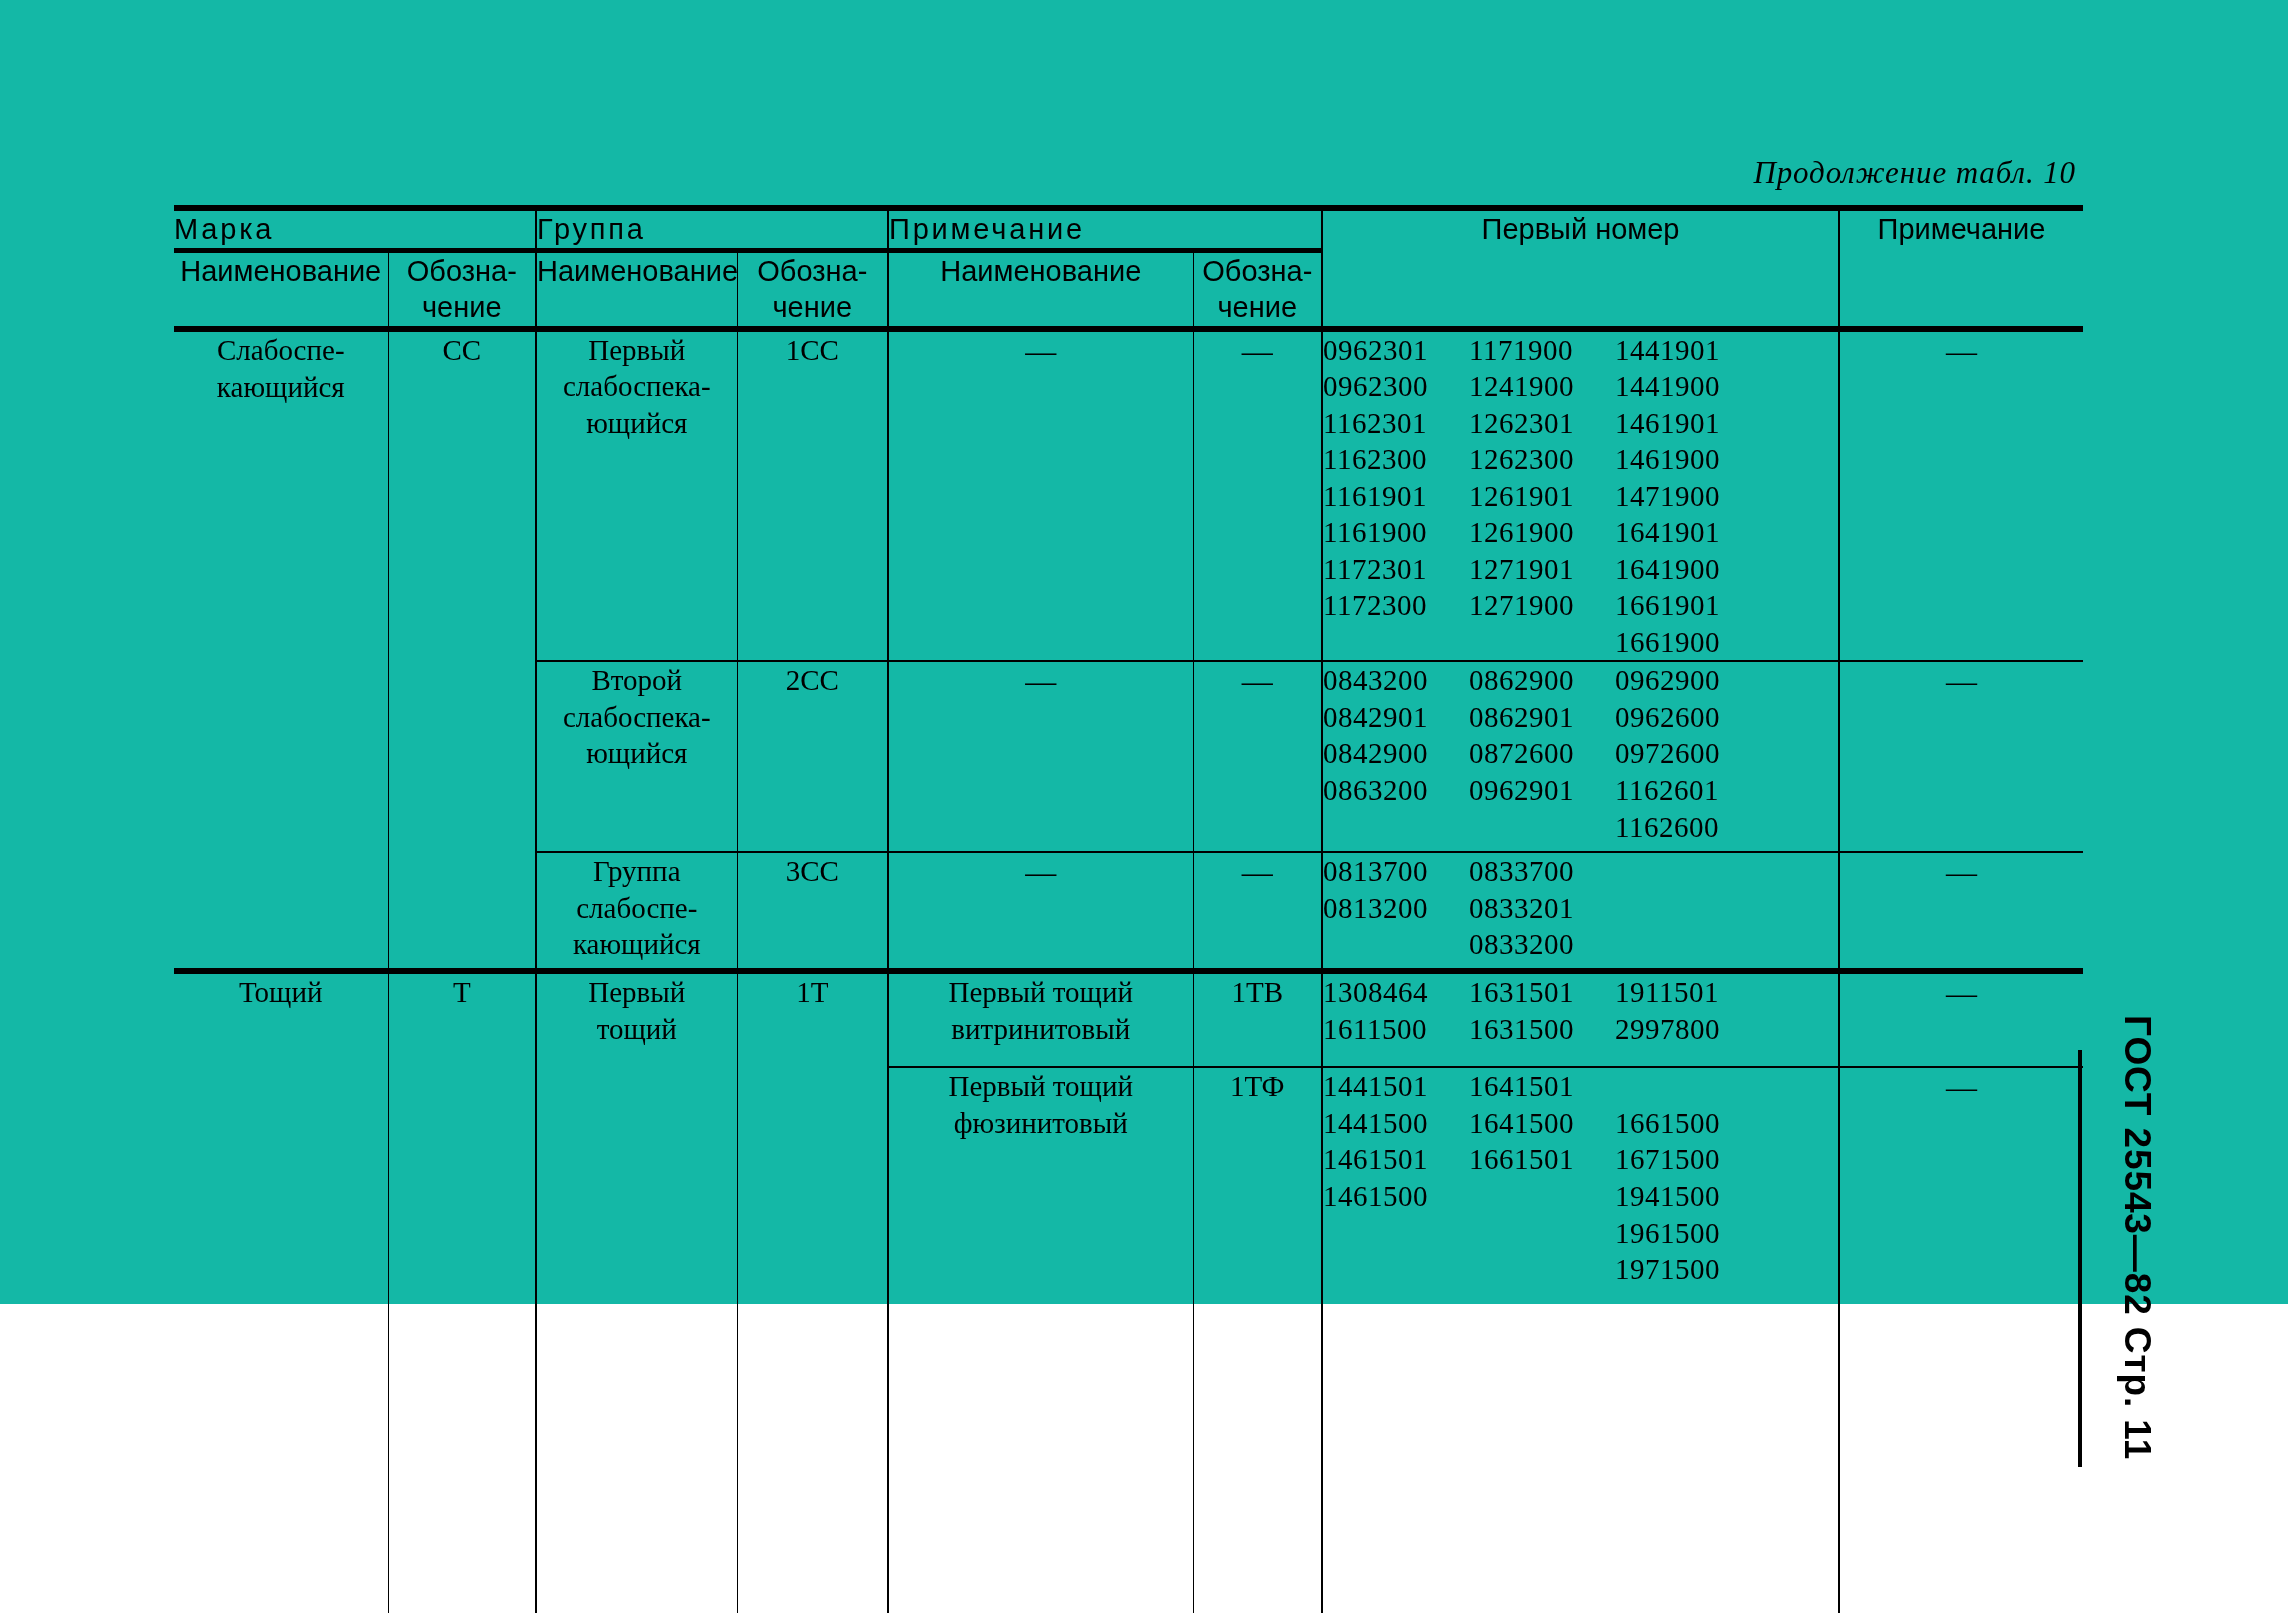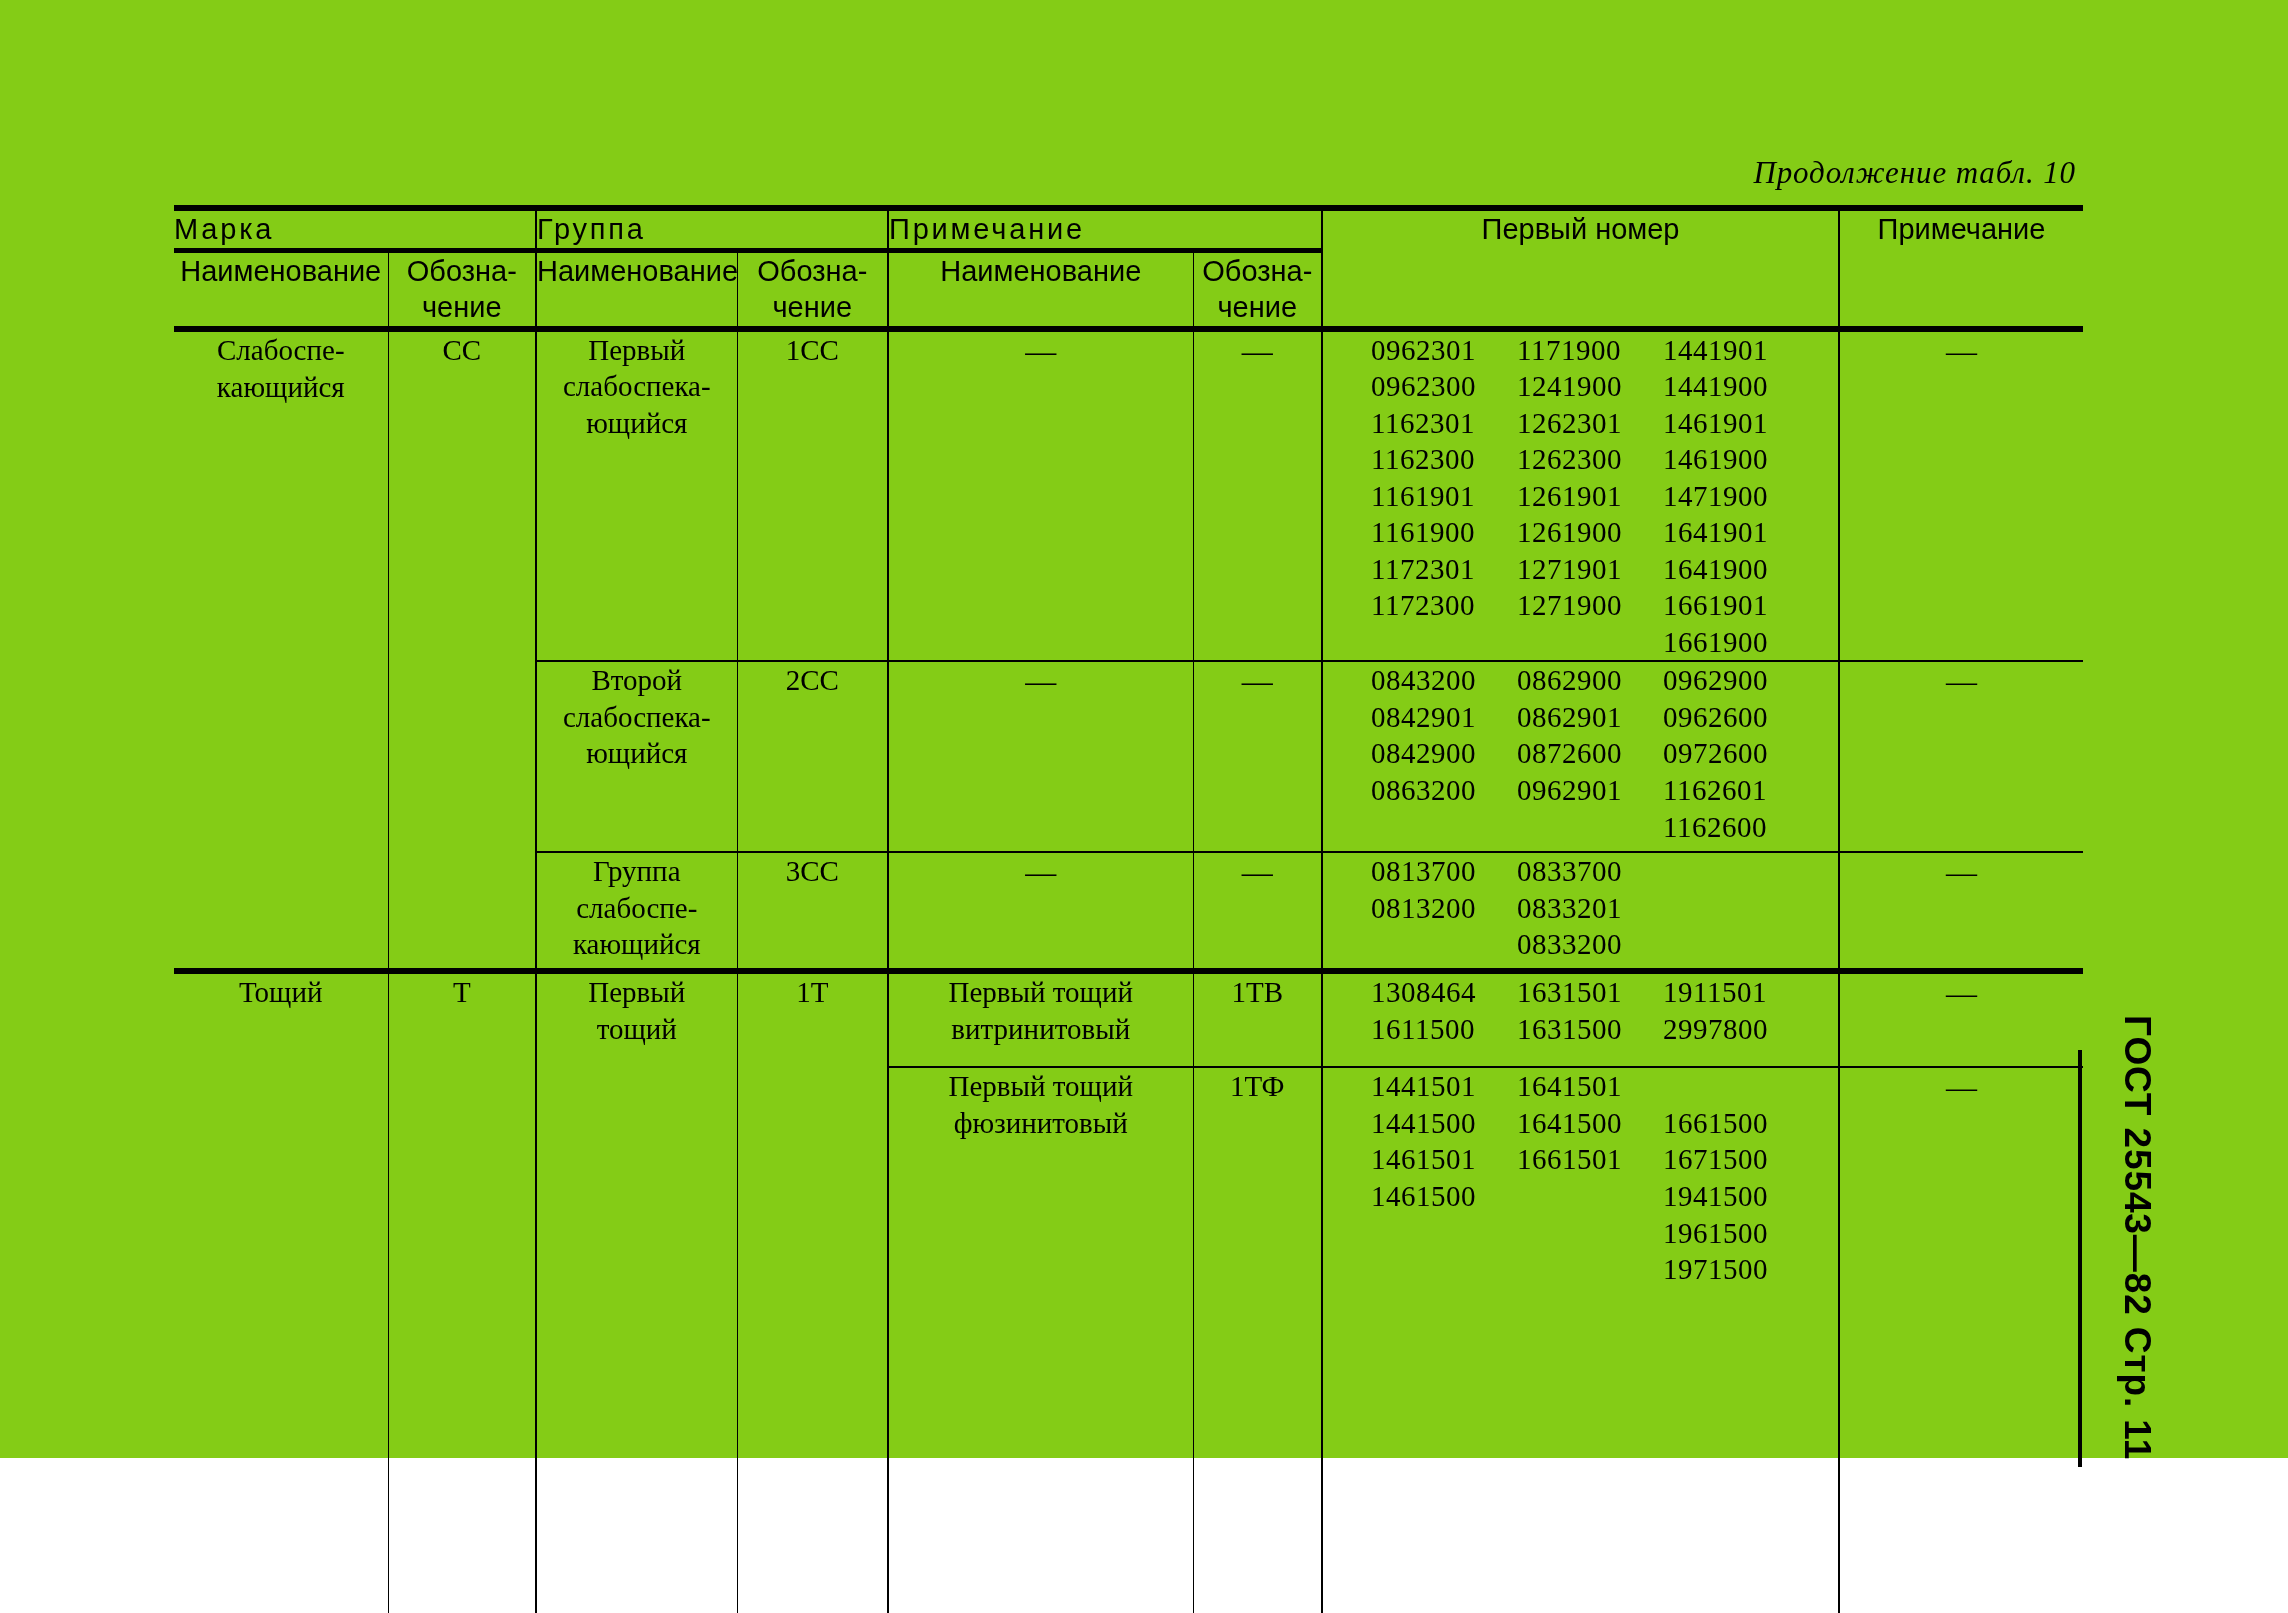--- a/index.html
+++ b/index.html
@@ -14,22 +14,22 @@
     font-family: "Liberation Serif", "DejaVu Serif", serif;
     color: #000000;
     overflow: hidden;
   }
 
   
   #page {
     position: absolute;
     left: 0; top: 0;
     width: 2289px;
-    height: 1458px;
-    background: #84cc16;
+    height: 1304px;
+    background: #14b8a6;
   }
 
   
   #caption {
     position: absolute;
     left: 1098px;
     top: 155px;
     width: 978px;
     text-align: right;
     font-style: italic;
@@ -114,21 +114,20 @@
   }
   .c-codes {
     padding: 11px 0 11px 44px;
     white-space: pre;
     font-size: 29px;
     line-height: 1.30;
     letter-spacing: 0.5px;
   }
   .codes-grid {
     display: inline-block;
-    padding-left: 48px;
   }
   .code-row { white-space: nowrap; }
   .code-cell {
     display: inline-block;
     width: 146px;
     text-align: left;
   }
   .pad-bot { vertical-align: bottom; }
 
   .dash { font-size: 31px; }

